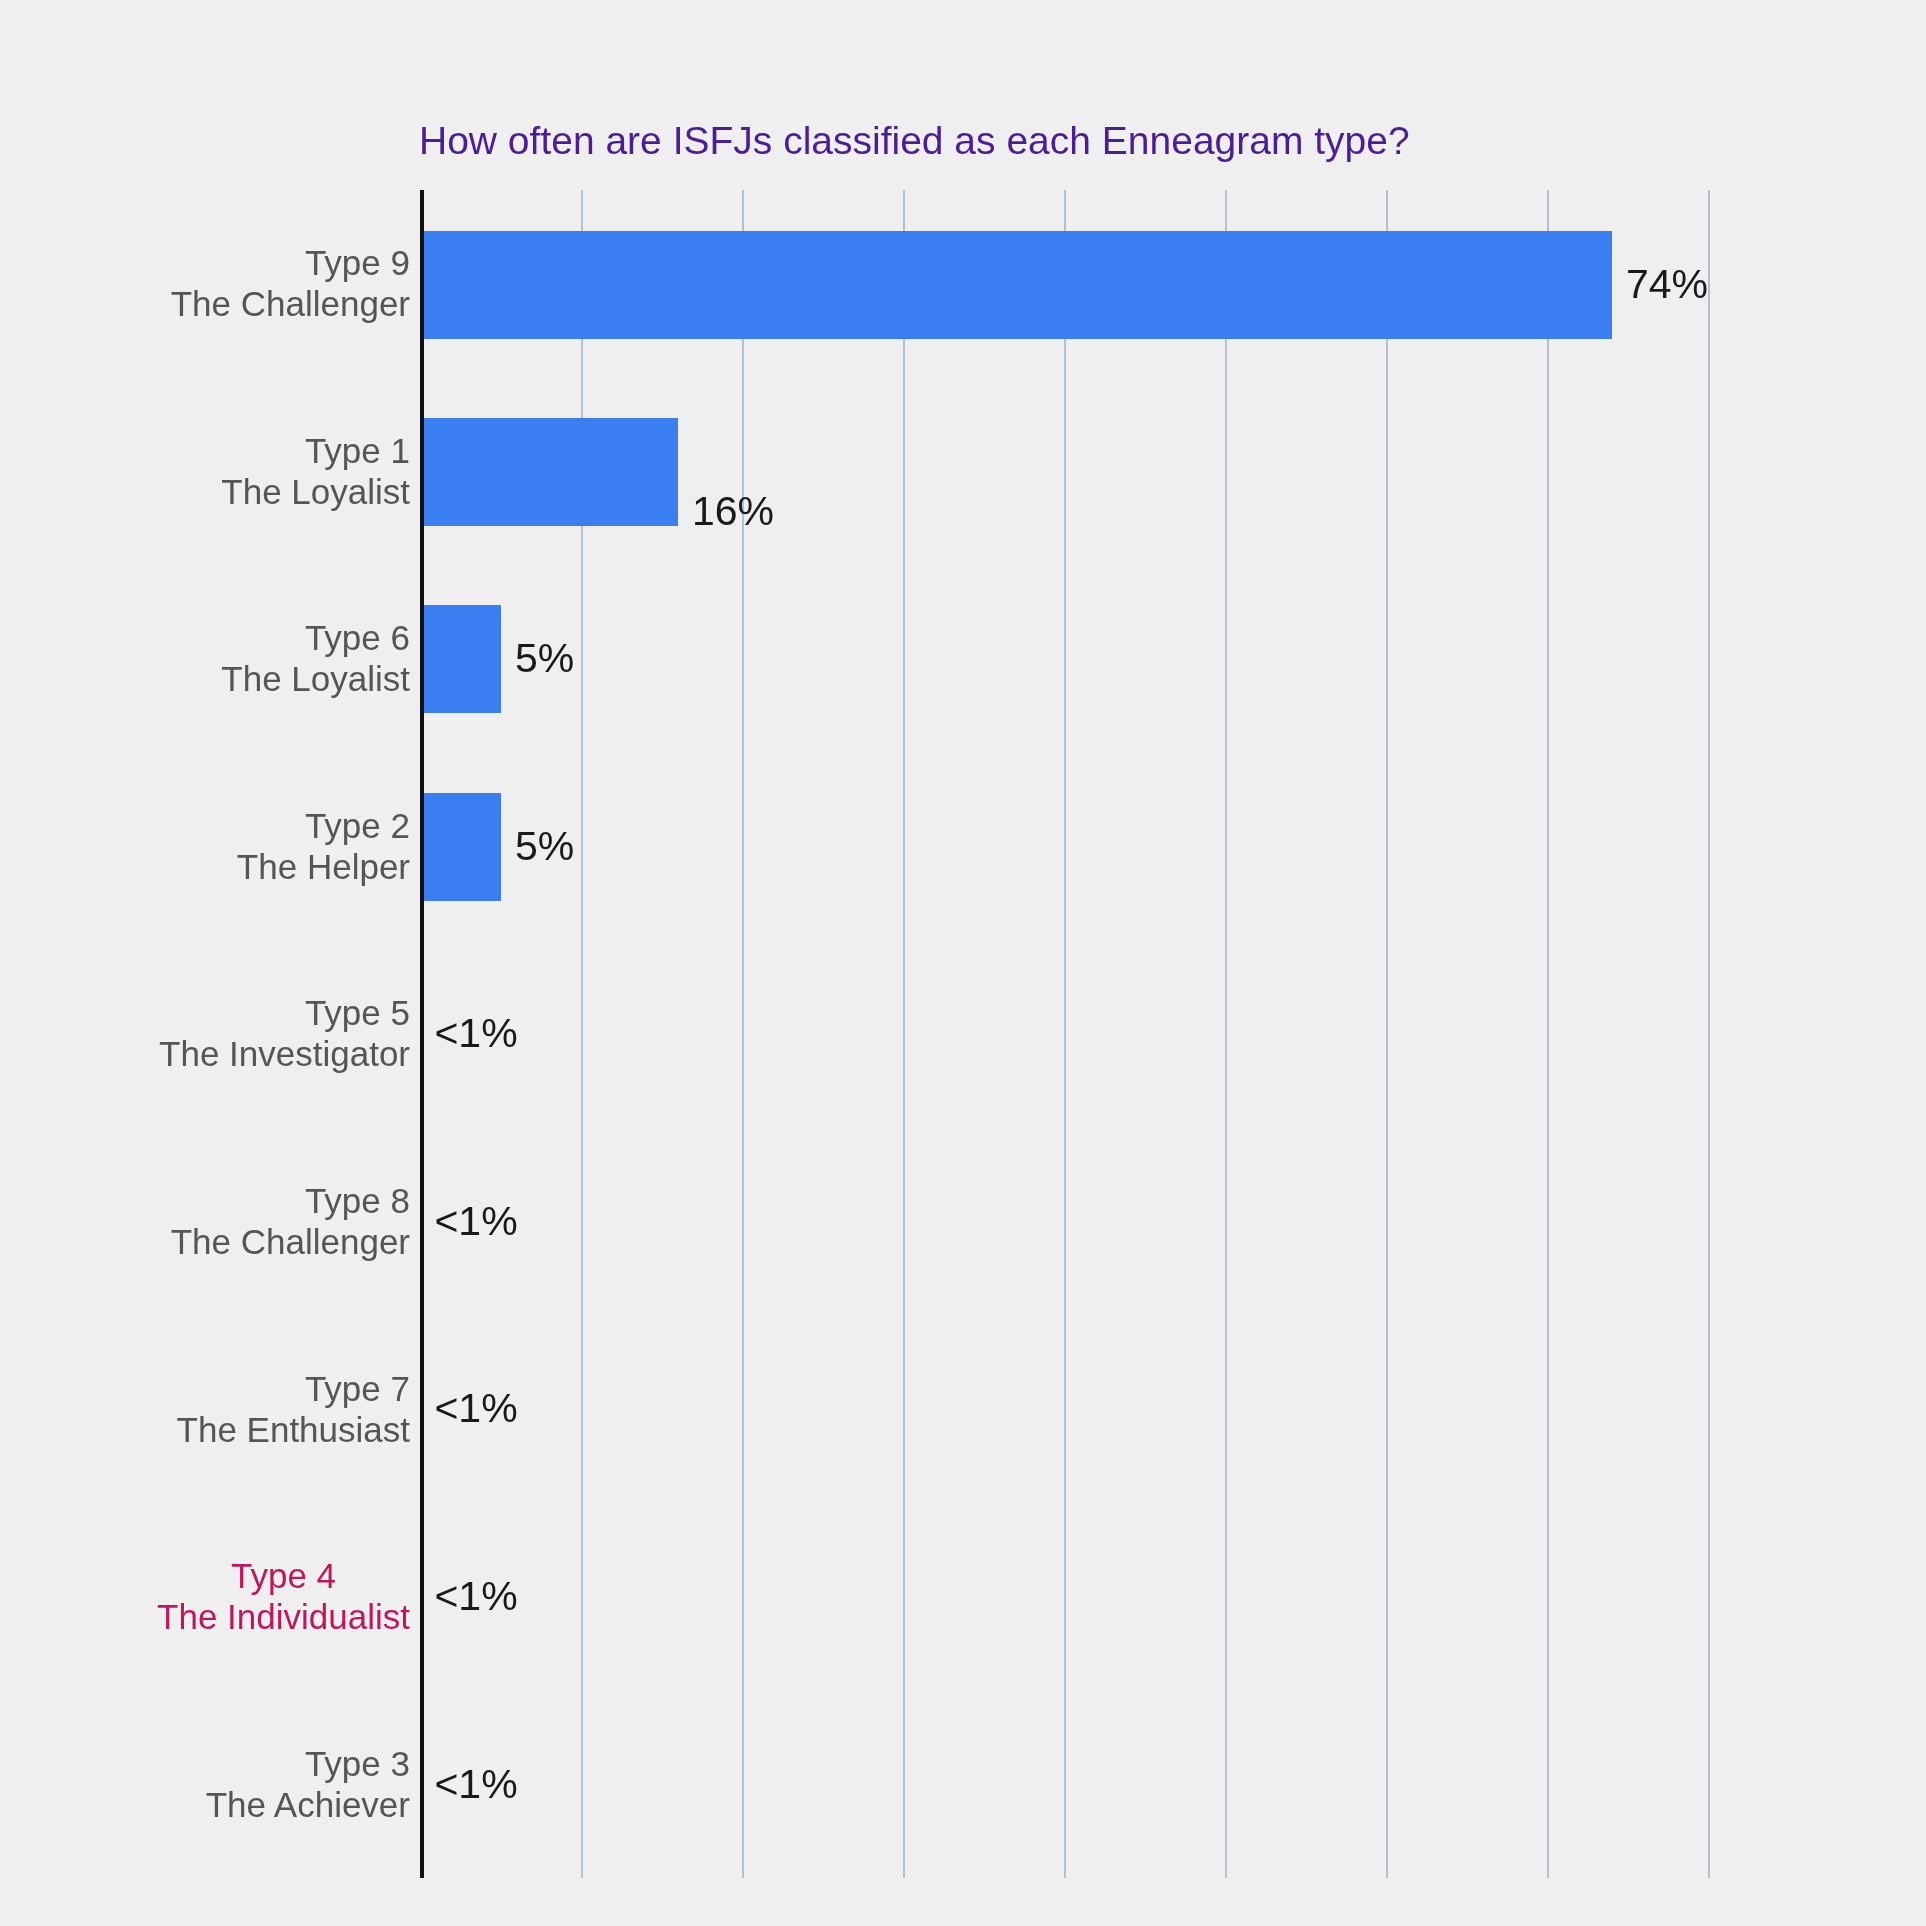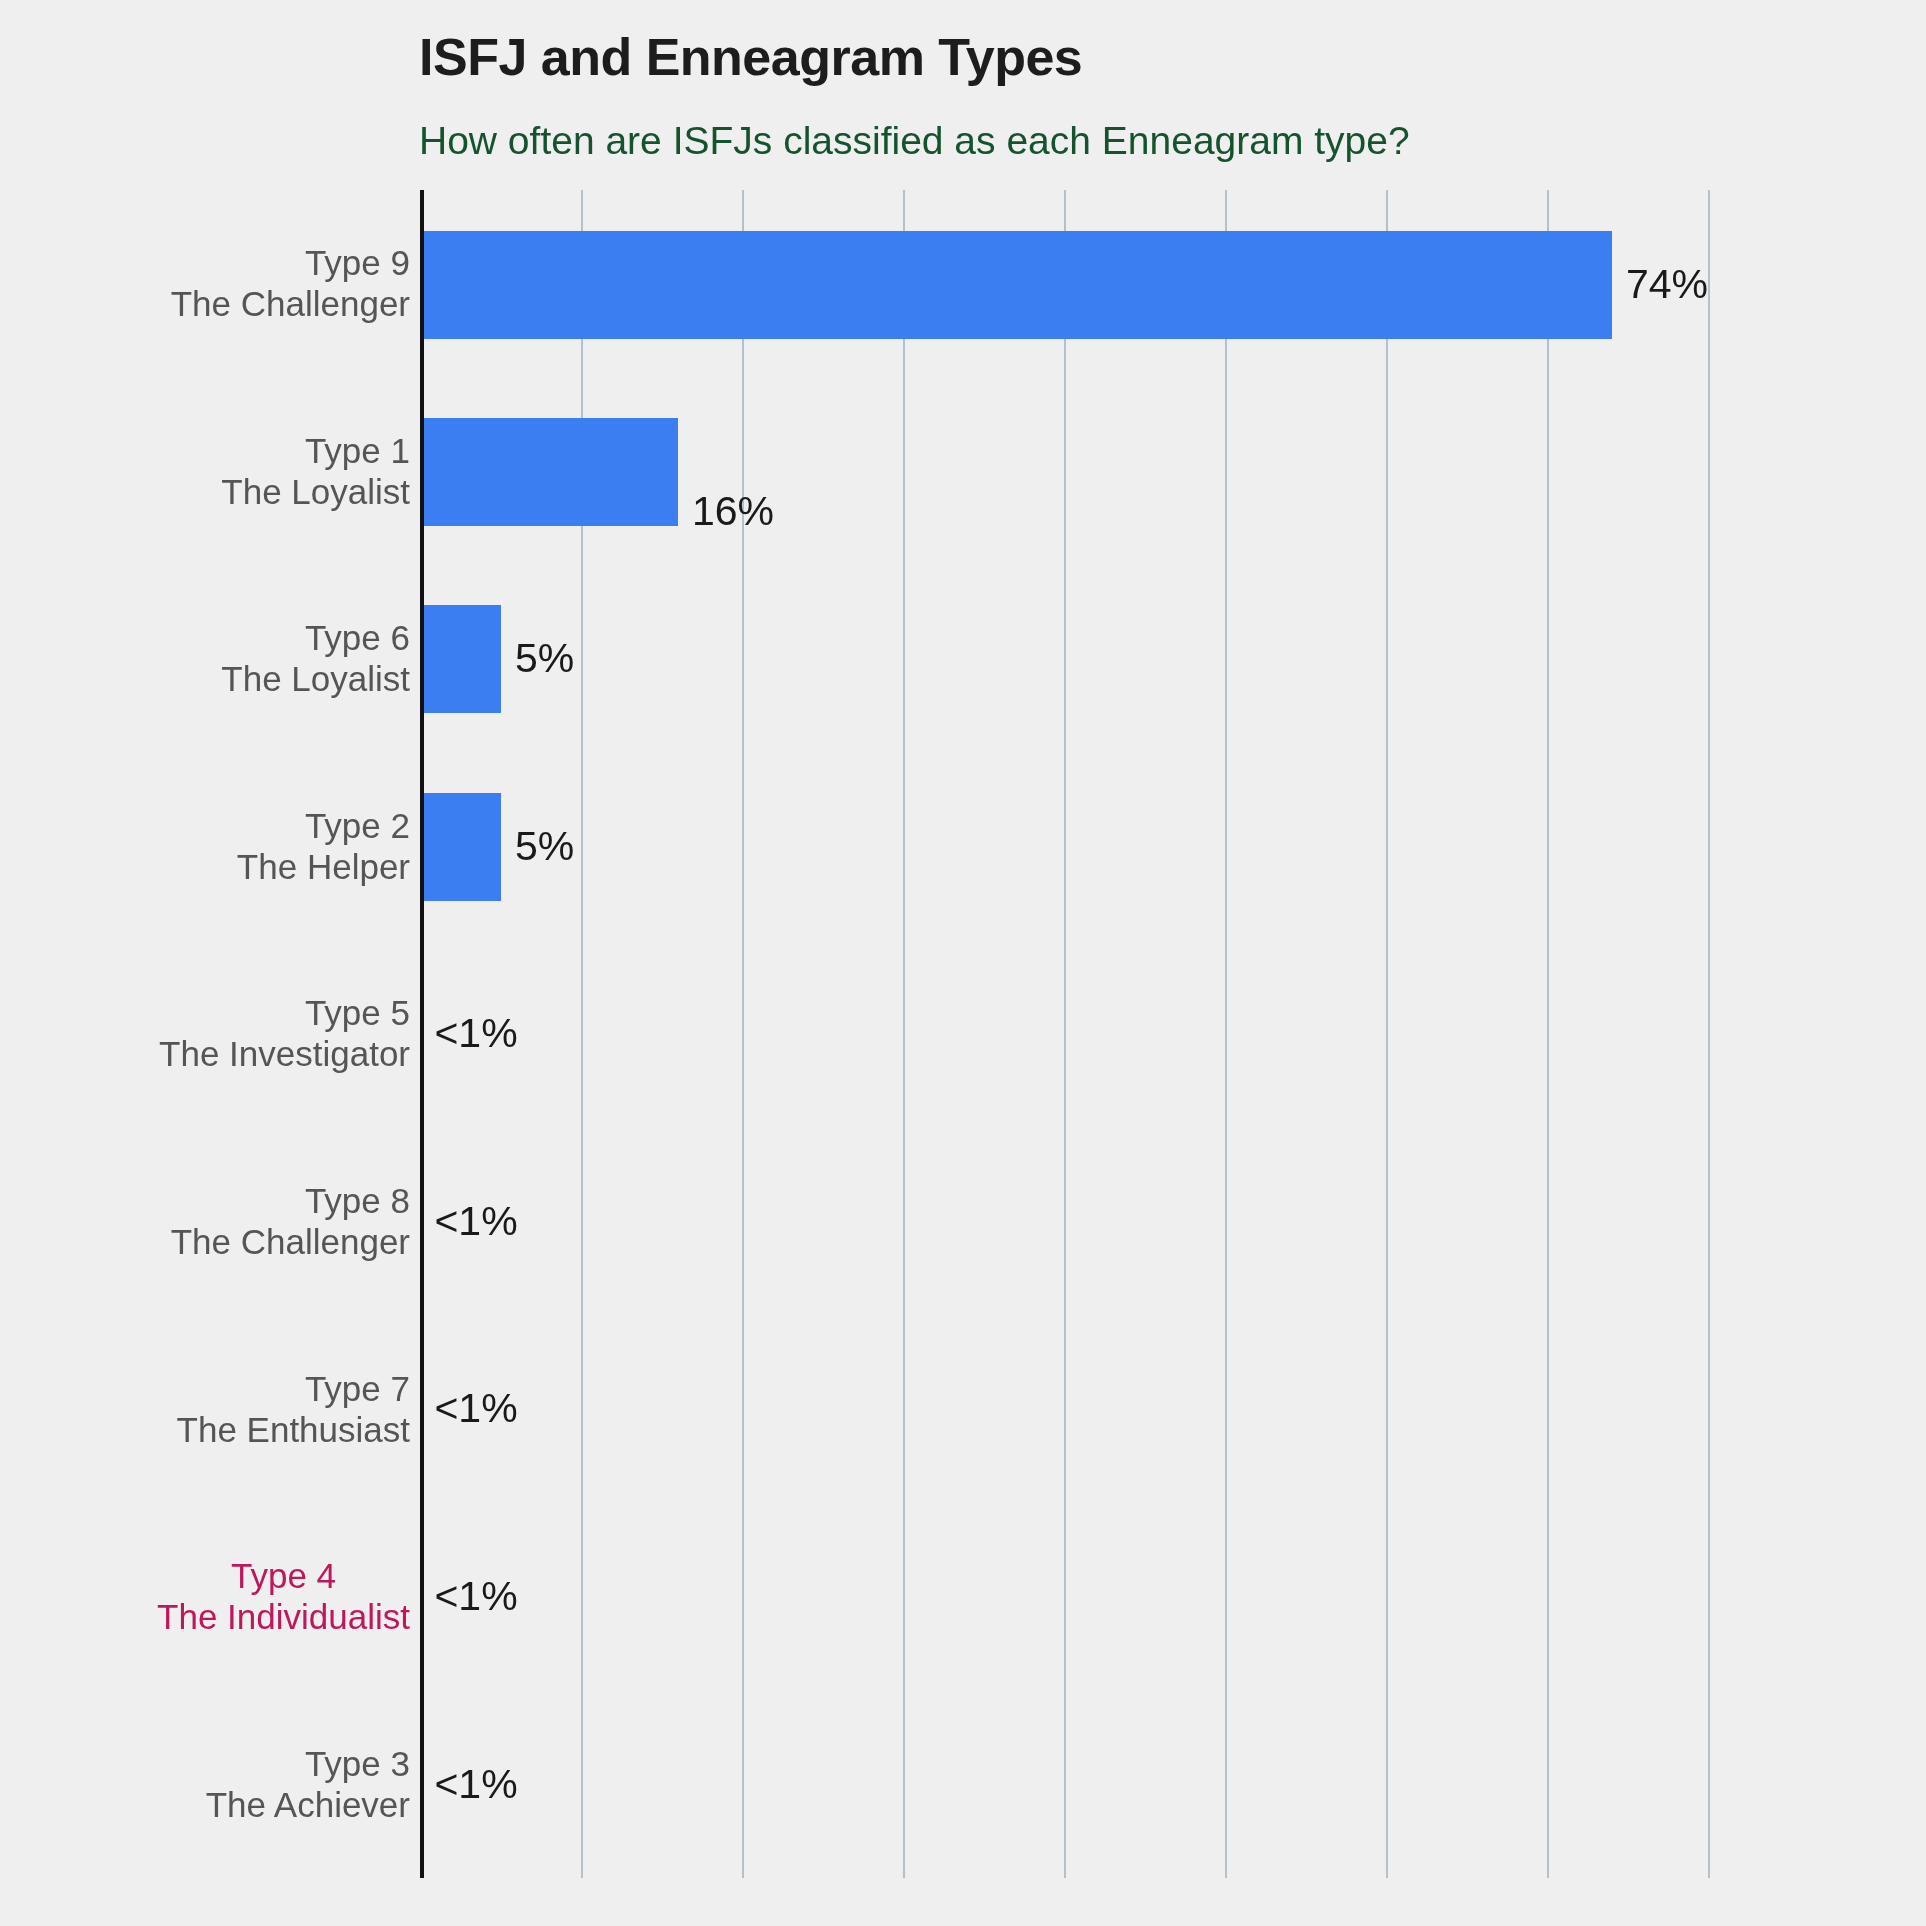--- a/index.html
+++ b/index.html
@@ -30,21 +30,21 @@
     color: #1d1d1d;
     letter-spacing: -0.5px;
     white-space: nowrap;
   }
   #chart-subtitle {
     position: absolute;
     left: 419px;
     top: 119px;
     font-size: 39px;
     font-weight: normal;
-    color: #14532d;
+    color: #4c1d95;
     white-space: nowrap;
   }
 
   
   #plot-area {
     position: absolute;
     left: 420px;
     top: 190px;
     width: 1449px;
     height: 1688px;
@@ -99,21 +99,20 @@
     line-height: 1.16;
     white-space: nowrap;
   }
   .y-label .line2 { display: block; }
 </style>
 </head>
 <body>
 
 <div id="chart-root">
 
-  <div id="chart-title">ISFJ and Enneagram Types</div>
 
   <div id="chart-subtitle">How often are ISFJs classified as each Enneagram type?</div>
 
   <div id="plot-area">
     <div id="gridlines">
         <div class="gridline" style="left: 161px; background: rgb(179, 193, 205);"></div>
         <div class="gridline" style="left: 322px; background: rgb(179, 193, 205);"></div>
         <div class="gridline" style="left: 483px; background: rgb(179, 193, 205);"></div>
         <div class="gridline" style="left: 644px; background: rgb(179, 193, 205);"></div>
         <div class="gridline" style="left: 805px; background: rgb(179, 193, 205);"></div>

